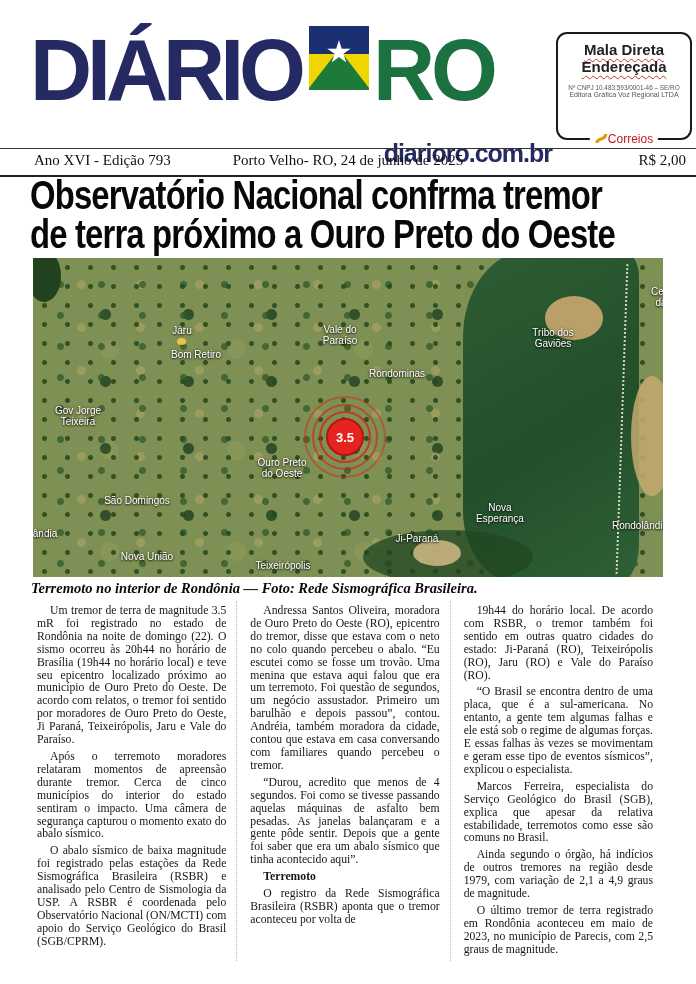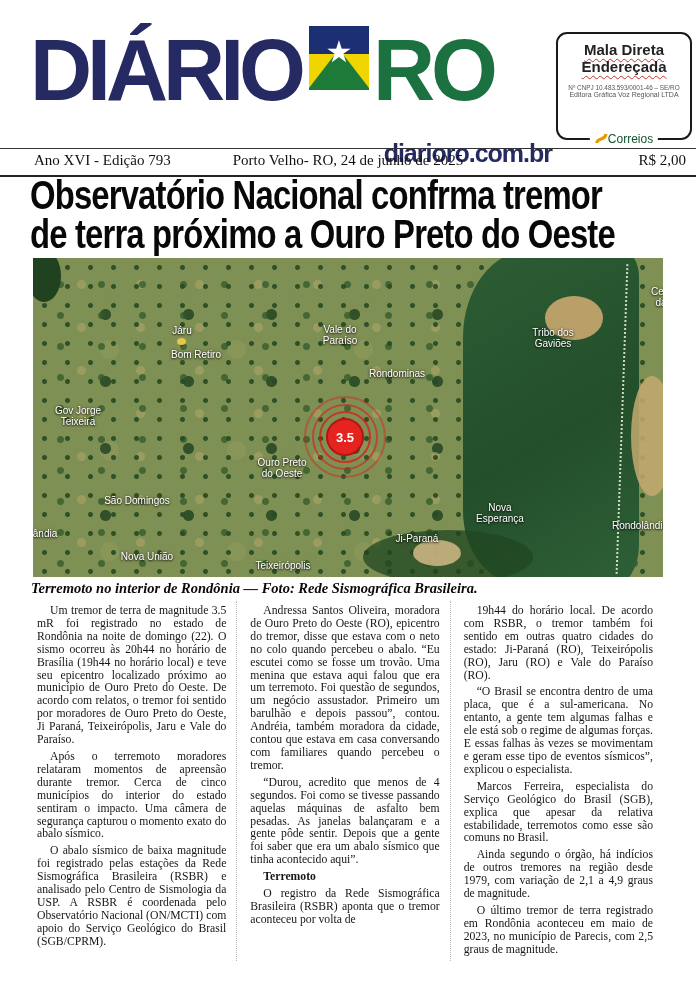--- a/index.html
+++ b/index.html
@@ -27,21 +27,21 @@
             border:2px solid #1a1a1a;border-radius:11px;text-align:center;
             font-family:"Liberation Sans",sans-serif;}
   .mala-l1{margin-top:7px;font-size:15px;font-weight:700;color:#222;
            text-decoration:underline wavy #c0392b 1px;text-underline-offset:3px;}
   .mala-l2{font-size:15px;font-weight:700;color:#222;
            text-decoration:underline wavy #c0392b 1px;text-underline-offset:3px;}
   .mala-cnpj{margin-top:9px;font-size:6.4px;color:#555;}
   .mala-editora{font-size:7px;color:#555;}
   .correios{position:absolute;left:50%;bottom:-8px;transform:translateX(-50%);
             background:#fff;padding:0 5px;display:flex;align-items:flex-start;gap:0;
-            font-size:12px;color:#14532d;white-space:nowrap;}
+            font-size:12px;color:#b91c1c;white-space:nowrap;}
 
   
   .infobar{position:absolute;left:0;top:148px;width:696px;height:26px;
            border-top:1px solid #333;border-bottom:2px solid #222;
            font-size:15px;color:#111;}
   .infobar .ed{position:absolute;left:34px;top:3px;}
   .infobar .date{position:absolute;left:0;width:100%;top:3px;text-align:center;}
   .infobar .price{position:absolute;right:10px;top:3px;}
 
   

